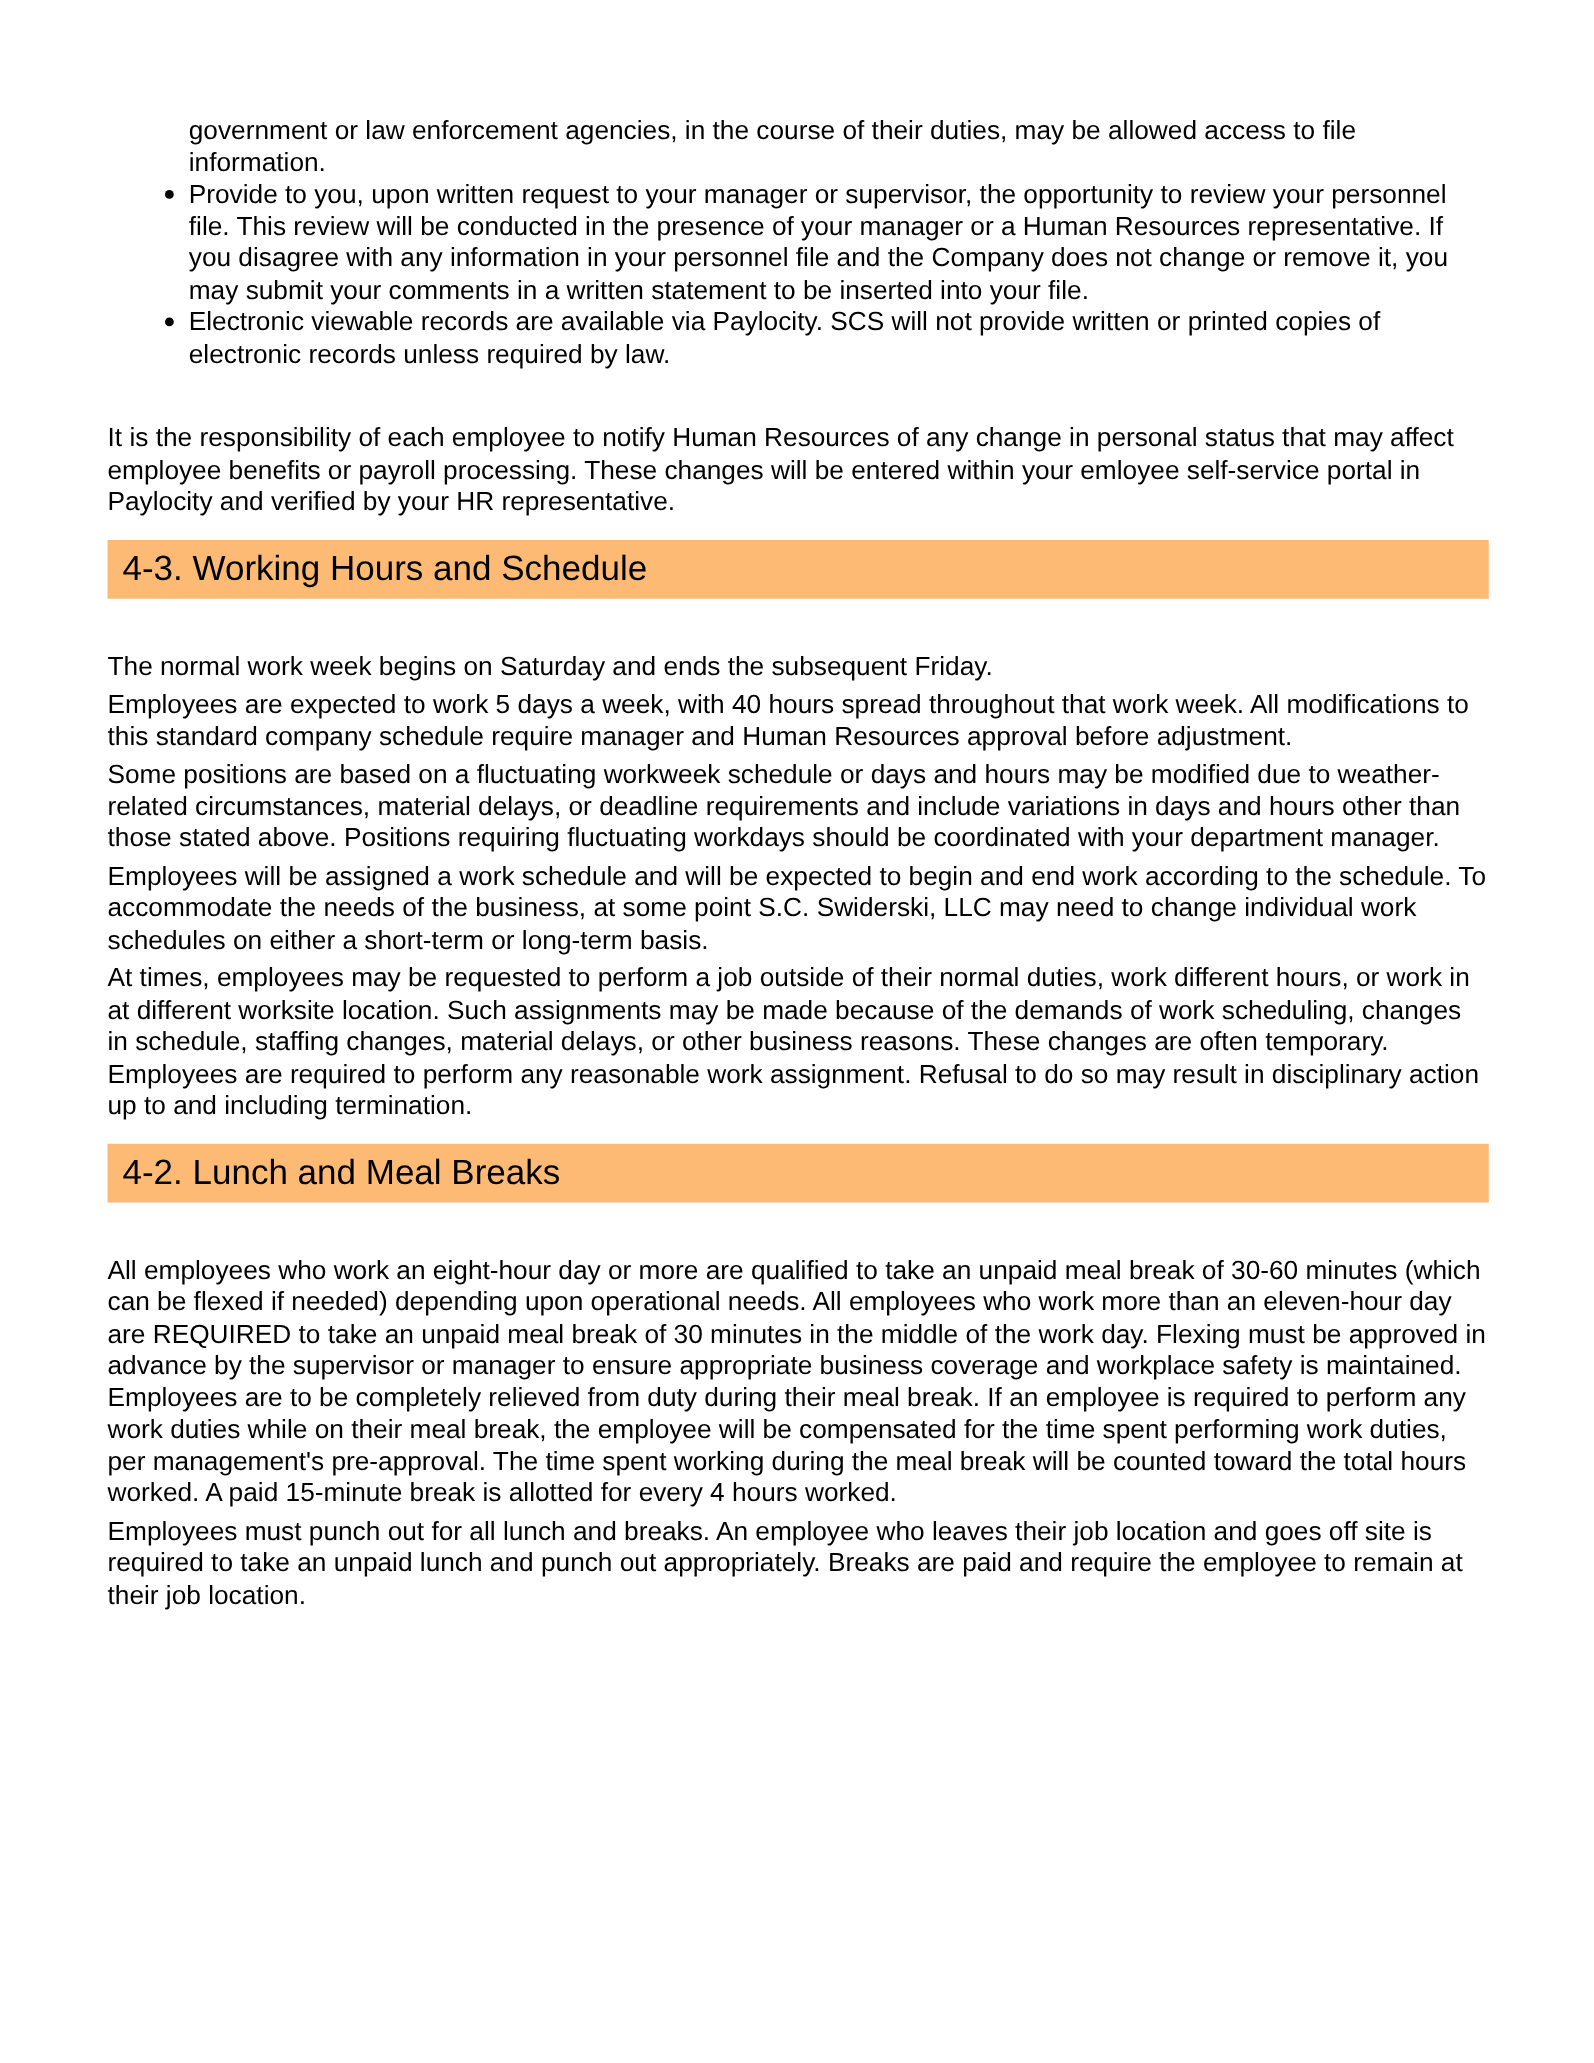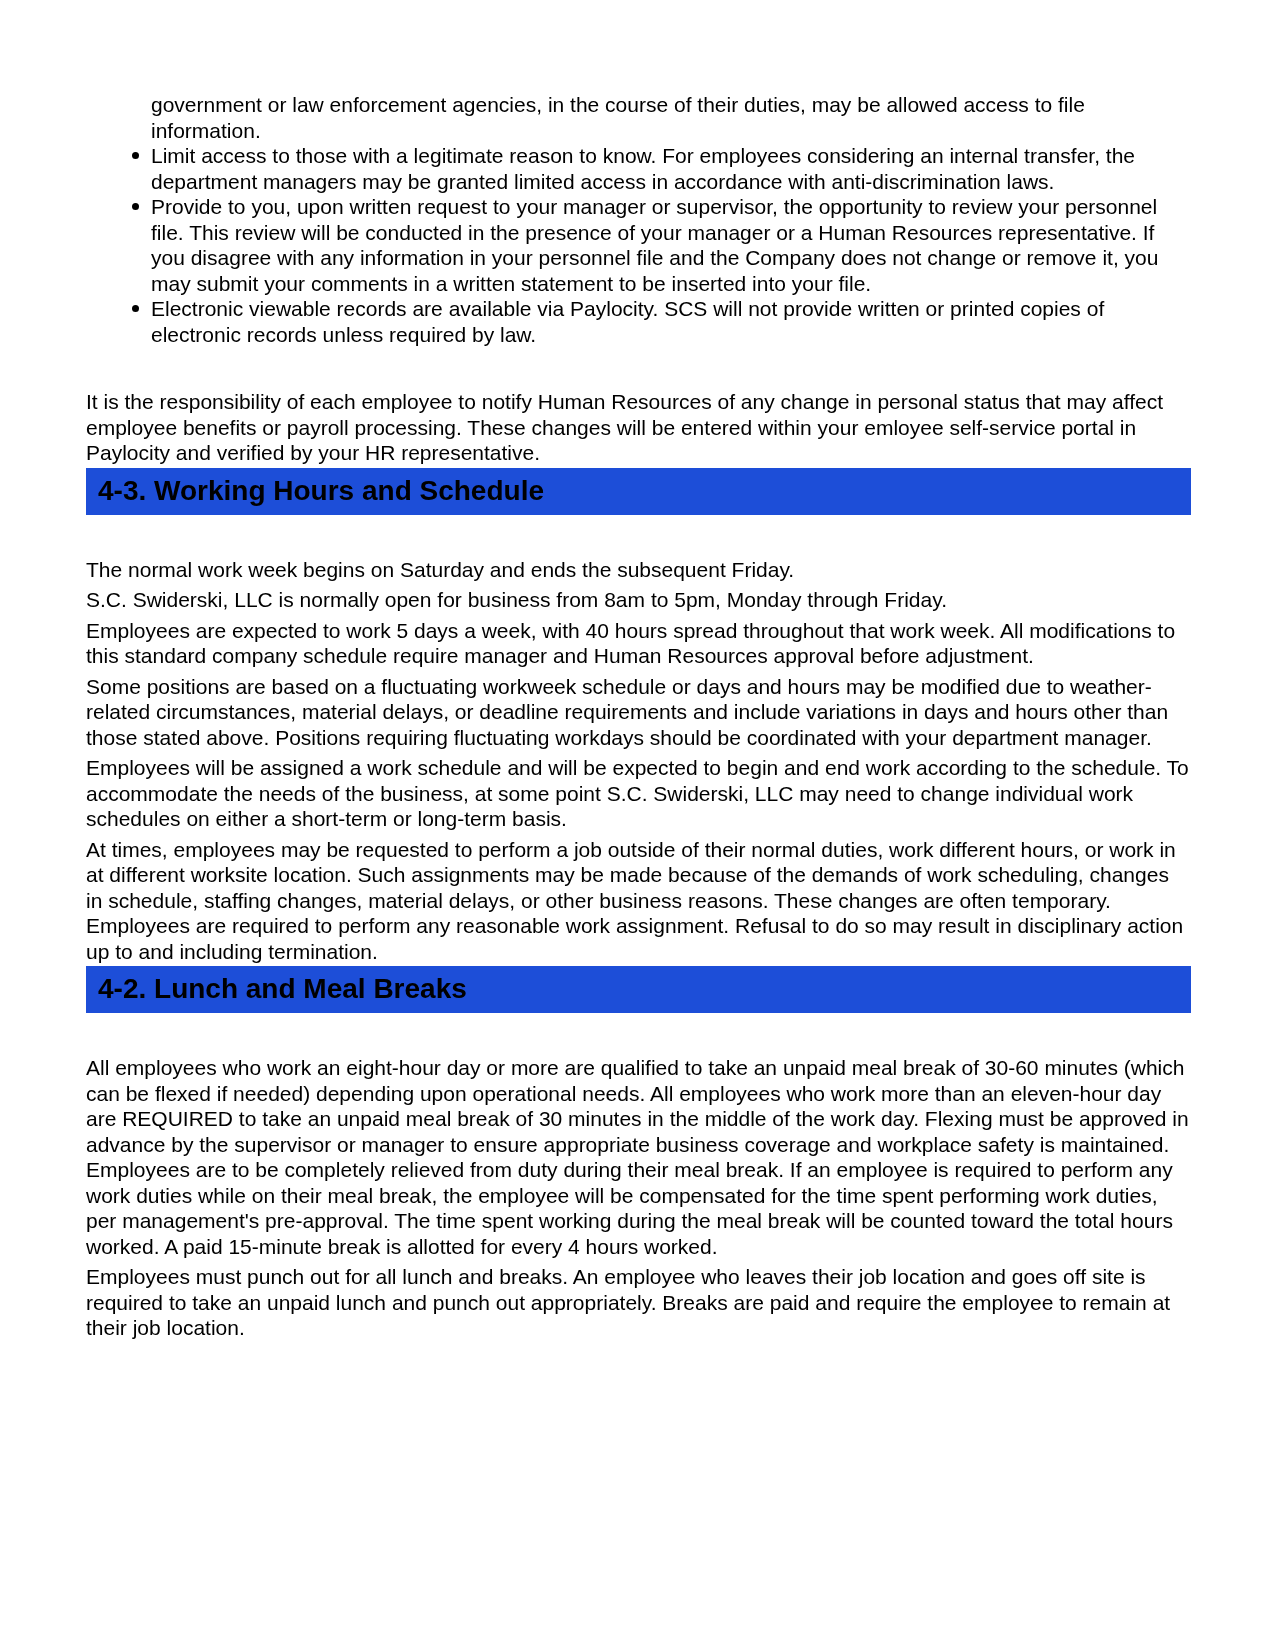--- a/index.html
+++ b/index.html
@@ -34,26 +34,26 @@
     left: 46px;
     top: 9px;
     width: 7px;
     height: 7px;
     border-radius: 50%;
     background: #000000;
   }
   p { margin: 5px 0 0 0; }
   p.gap-lg { margin-top: 42px; }
   .section-header {
-    margin: 2px 0 42px 0;
+    margin: 17px 0 42px 0;
     padding: 7px 12px 8px 12px;
-    background: #1d4ed8;
+    background: #fdba74;
     font-size: 28px;
     line-height: 32px;
-    font-weight: bold;
+    font-weight: normal;
     color: #000000;
   }
   .page-number {
     position: absolute;
     top: 1558px;
     right: 85px;
     font-size: 20px;
     line-height: 24px;
     color: #0c4a6e;
   }
@@ -63,40 +63,35 @@
 
 <div class="page">
   <div class="content">
 
     <ul class="bullet-list">
       <li>
         <span>government or law enforcement agencies, in the course of their duties, may be allowed access to file information.</span>
       </li>
       <li>
         <span class="bullet-dot"></span>
-        <span>Limit access to those with a legitimate reason to know. For employees considering an internal transfer, the department managers may be granted limited access in accordance with anti-discrimination laws.</span>
-      </li>
-      <li>
-        <span class="bullet-dot"></span>
         <span>Provide to you, upon written request to your manager or supervisor, the opportunity to review your personnel file. This review will be conducted in the presence of your manager or a Human Resources representative. If you disagree with any information in your personnel file and the Company does not change or remove it, you may submit your comments in a written statement to be inserted into your file.</span>
       </li>
       <li>
         <span class="bullet-dot"></span>
         <span>Electronic viewable records are available via Paylocity. SCS will not provide written or printed copies of electronic records unless required by law.</span>
       </li>
     </ul>
 
     <p class="gap-lg">It is the responsibility of each employee to notify Human Resources of any change in personal status that may affect employee benefits or payroll processing. These changes will be entered within your emloyee self-service portal in Paylocity and verified by your HR representative.</p>
 
     <div class="section-header">
       <span>4-3. Working Hours and Schedule</span>
     </div>
 
     <p>The normal work week begins on Saturday and ends the subsequent Friday.</p>
-    <p>S.C. Swiderski, LLC is normally open for business from 8am to 5pm, Monday through Friday.</p>
     <p>Employees are expected to work 5 days a week, with 40 hours spread throughout that work week. All modifications to this standard company schedule require manager and Human Resources approval before adjustment.</p>
     <p>Some positions are based on a fluctuating workweek schedule or days and hours may be modified due to weather-related circumstances, material delays, or deadline requirements and include variations in days and hours other than those stated above. Positions requiring fluctuating workdays should be coordinated with your department manager.</p>
     <p>Employees will be assigned a work schedule and will be expected to begin and end work according to the schedule. To accommodate the needs of the business, at some point S.C. Swiderski, LLC may need to change individual work schedules on either a short-term or long-term basis.</p>
     <p>At times, employees may be requested to perform a job outside of their normal duties, work different hours, or work in at different worksite location. Such assignments may be made because of the demands of work scheduling, changes in schedule, staffing changes, material delays, or other business reasons. These changes are often temporary. Employees are required to perform any reasonable work assignment. Refusal to do so may result in disciplinary action up to and including termination.</p>
 
     <div class="section-header">
       <span>4-2. Lunch and Meal Breaks</span>
     </div>
 
     <p>All employees who work an eight-hour day or more are qualified to take an unpaid meal break of 30-60 minutes (which can be flexed if needed) depending upon operational needs. All employees who work more than an eleven-hour day are REQUIRED to take an unpaid meal break of 30 minutes in the middle of the work day. Flexing must be approved in advance by the supervisor or manager to ensure appropriate business coverage and workplace safety is maintained. Employees are to be completely relieved from duty during their meal break. If an employee is required to perform any work duties while on their meal break, the employee will be compensated for the time spent performing work duties, per management's pre-approval. The time spent working during the meal break will be counted toward the total hours worked. A paid 15-minute break is allotted for every 4 hours worked.</p>

